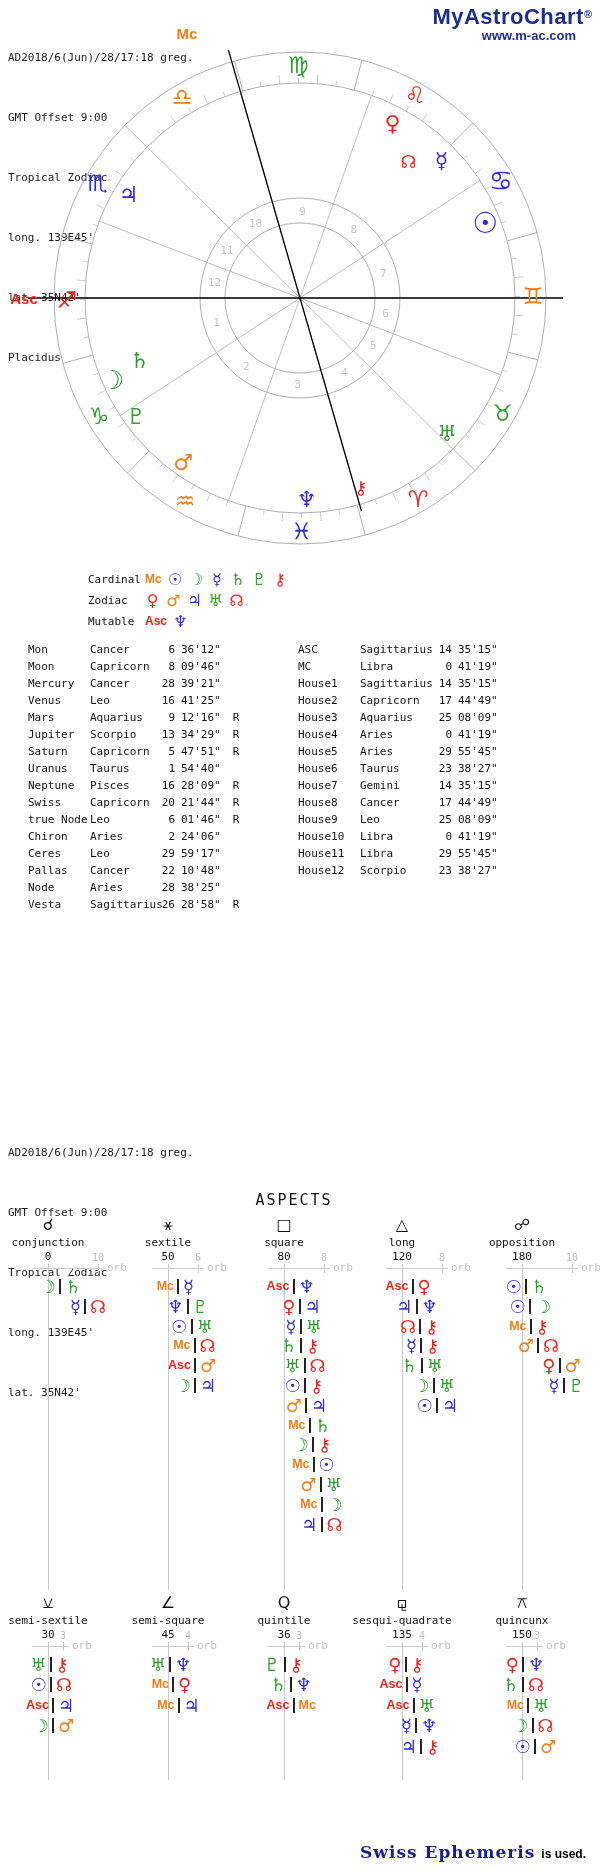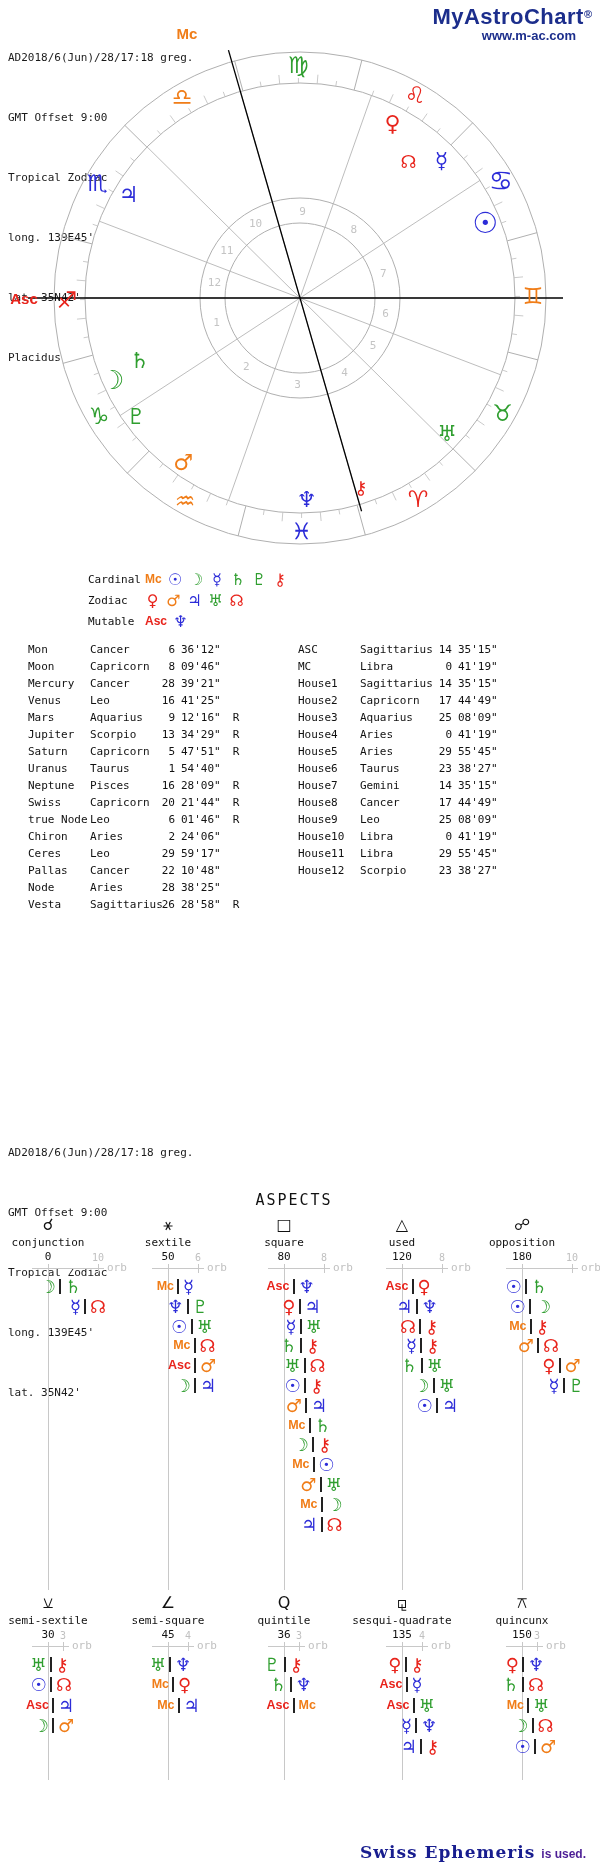--- a/index.html
+++ b/index.html
@@ -44,21 +44,21 @@
   .asp-axis{position:absolute;width:1px;background:#c8c8c8;top:52px;}
   .asp-pair{position:absolute;height:20px;left:0;width:130px;}
   .asp-sep{position:absolute;top:2px;width:2px;height:15px;background:#222;}
   .asp-a{position:absolute;top:0;text-align:right;white-space:nowrap;}
   .asp-b{position:absolute;top:0;text-align:left;white-space:nowrap;}
   .pg{font:18px/19px "DejaVu Sans",sans-serif;}
   .pt{font:bold 12.5px/19px "Liberation Sans",sans-serif;}
   
   #footer{right:14px;top:1842px;white-space:nowrap;}
   #footer .brand{font:bold 17px "DejaVu Serif",serif;color:#181d8f;letter-spacing:1px;}
-  #footer .suffix{font:bold 12px "Liberation Sans",sans-serif;color:#4c1d95;padding-left:6px;}
+  #footer .suffix{font:bold 12px "Liberation Sans",sans-serif;color:#000000;padding-left:6px;}
 </style>
 </head>
 <body>
 
 <div class="abs mono" id="header-info">
   <div>AD2018/6(Jun)/28/17:18 greg.</div>
   <div>GMT Offset 9:00</div>
   <div>Tropical Zodiac</div>
   <div>long. 139E45'</div>
   <div>lat. 35N42'</div>
@@ -388,21 +388,21 @@
         <span class="asp-b pg" style="color: rgb(47, 158, 47); left: 107.5px;">☽</span>
       </div>
       <div class="asp-pair" style="top: 298.6px;">
         <div class="asp-sep" style="left: 101.5px;"></div>
         <span class="asp-a pg" style="color: rgb(44, 44, 216); right: 31.5px;">♃</span>
         <span class="asp-b pg" style="color: rgb(232, 36, 28); left: 107.5px;">☊</span>
       </div>
     </div>
     <div class="asp-col" style="left: 337px; top: 1216px; height: 392px;">
       <div class="asp-sym">△</div>
-      <div class="asp-name">used</div>
+      <div class="asp-name">long</div>
       <div class="asp-num">120</div>
       <div class="asp-maxnum" style="left: 90px;">8</div>
       <div class="asp-scale" style="left: 49px; width: 62px;"></div>
       <div class="asp-tick" style="left: 65px;"></div>
       <div class="asp-tick" style="left: 105px;"></div>
       <div class="asp-orb" style="left: 114px;">orb</div>
       <div class="asp-axis" style="left: 65px; height: 322px;"></div>
       <div class="asp-pair" style="top: 61px;">
         <div class="asp-sep" style="left: 74.5px;"></div>
         <span class="asp-a pt" style="color: rgb(232, 36, 28); right: 58.5px;">Asc</span>

